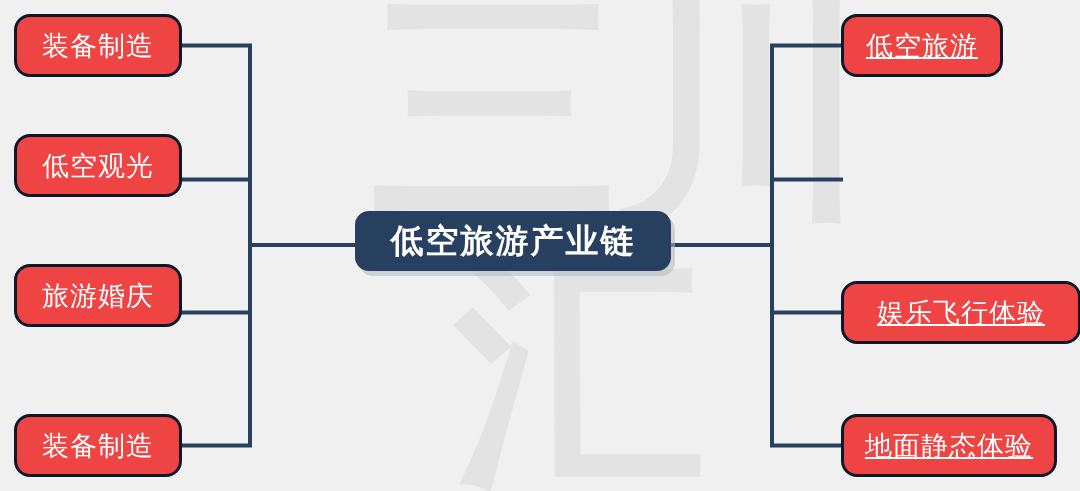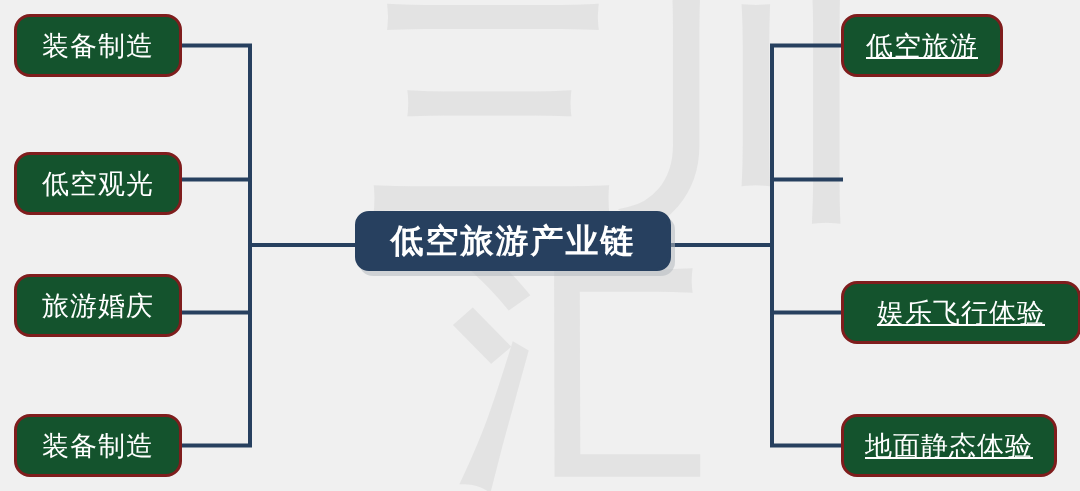--- a/index.html
+++ b/index.html
@@ -52,22 +52,22 @@
   
   .node {
     position: absolute;
     box-sizing: border-box;
     display: flex;
     align-items: center;
     justify-content: center;
     z-index: 2;
   }
   .leaf {
-    background: #14532d;
-    border: 3px solid #7f1d1d;
+    background: #ef4444;
+    border: 3px solid #0f172a;
     border-radius: 16px;
     height: 63px;
     color: #ffffff;
     font-size: 27px;
     letter-spacing: 1px;
     white-space: nowrap;
   }
   .center-node {
     background: #27405f;
     border: 3px solid #27405f;
@@ -80,22 +80,22 @@
     left: 355px;
     top: 211px;
     width: 316px;
     box-shadow: 4px 5px 0 0 rgba(180,186,192,0.55);
     white-space: nowrap;
   }
 
   
   .left-node { left: 14px; width: 168px; }
   .l0 { top: 14px; }
-  .l1 { top: 152px; }
-  .l2 { top: 274px; }
+  .l1 { top: 134px; }
+  .l2 { top: 264px; }
   .l3 { top: 414px; }
 
   
   .right-node { left: 841px; text-decoration: underline; }
   .r0 { top: 14px;  width: 162px; }
   .r1 { top: 148px; width: 162px; }
   .r2 { top: 281px; width: 240px; }
   .r3 { top: 414px; width: 216px; text-align: center; }
 </style>
 </head>

